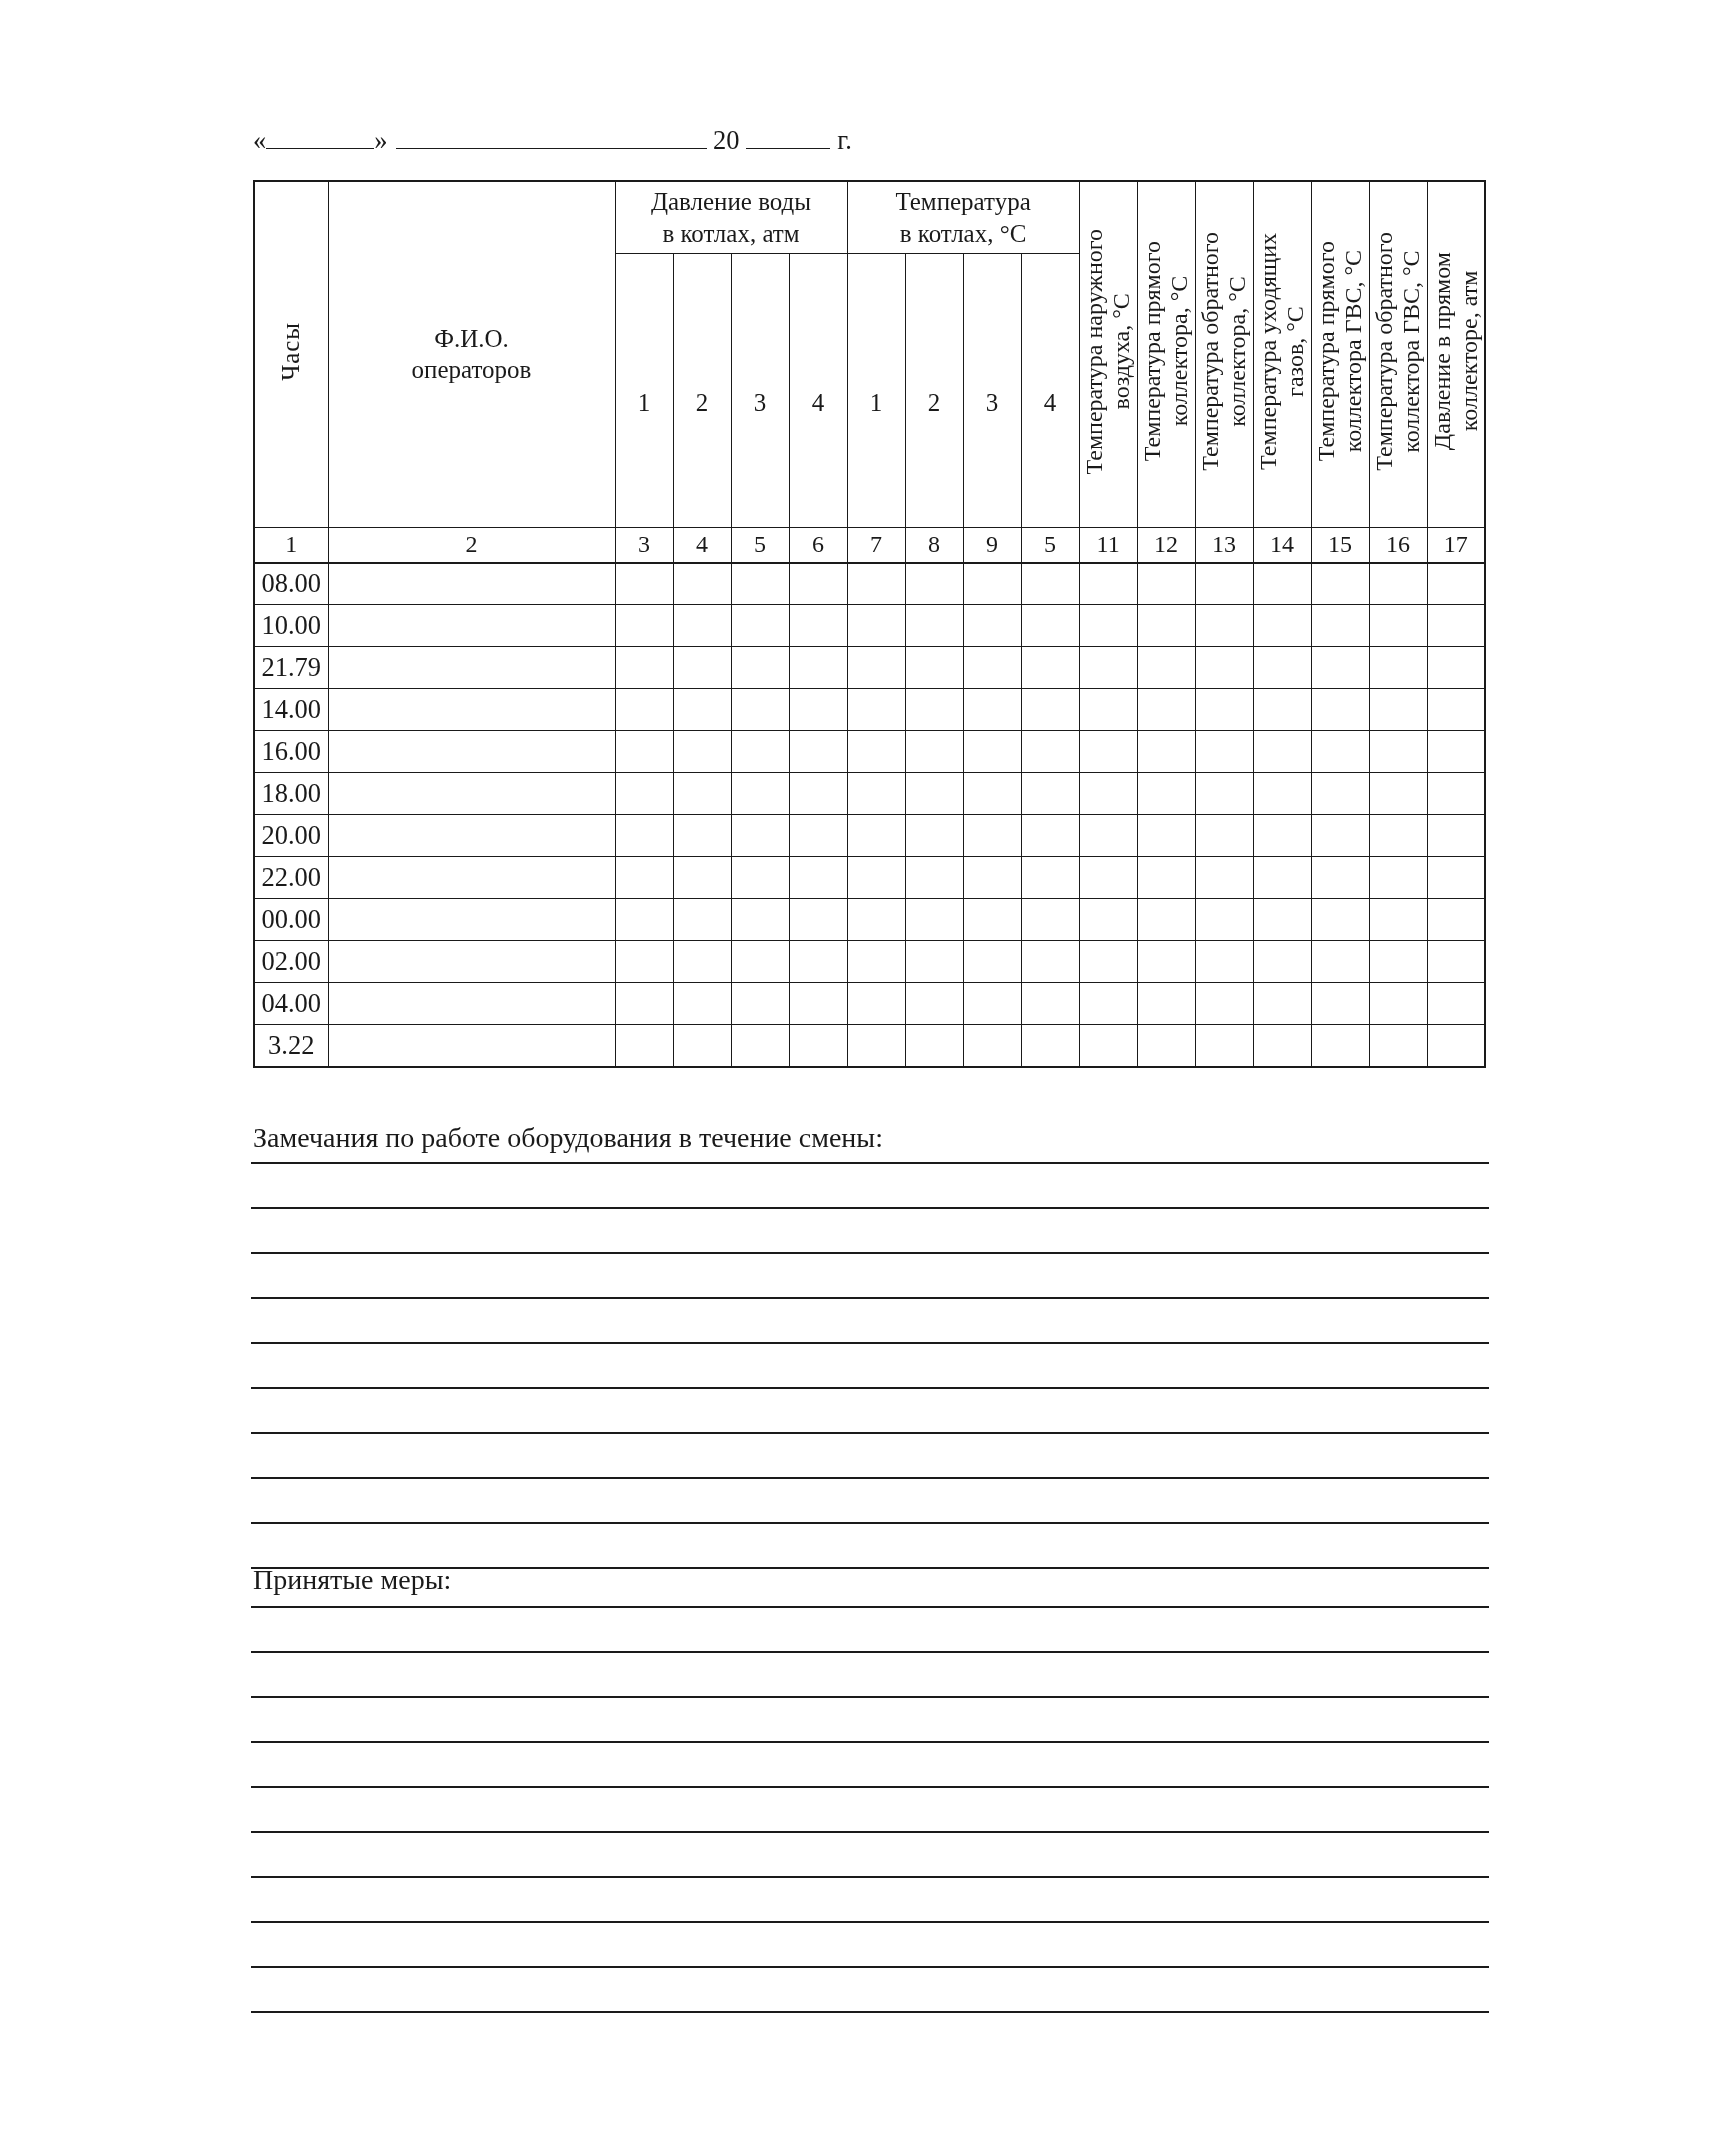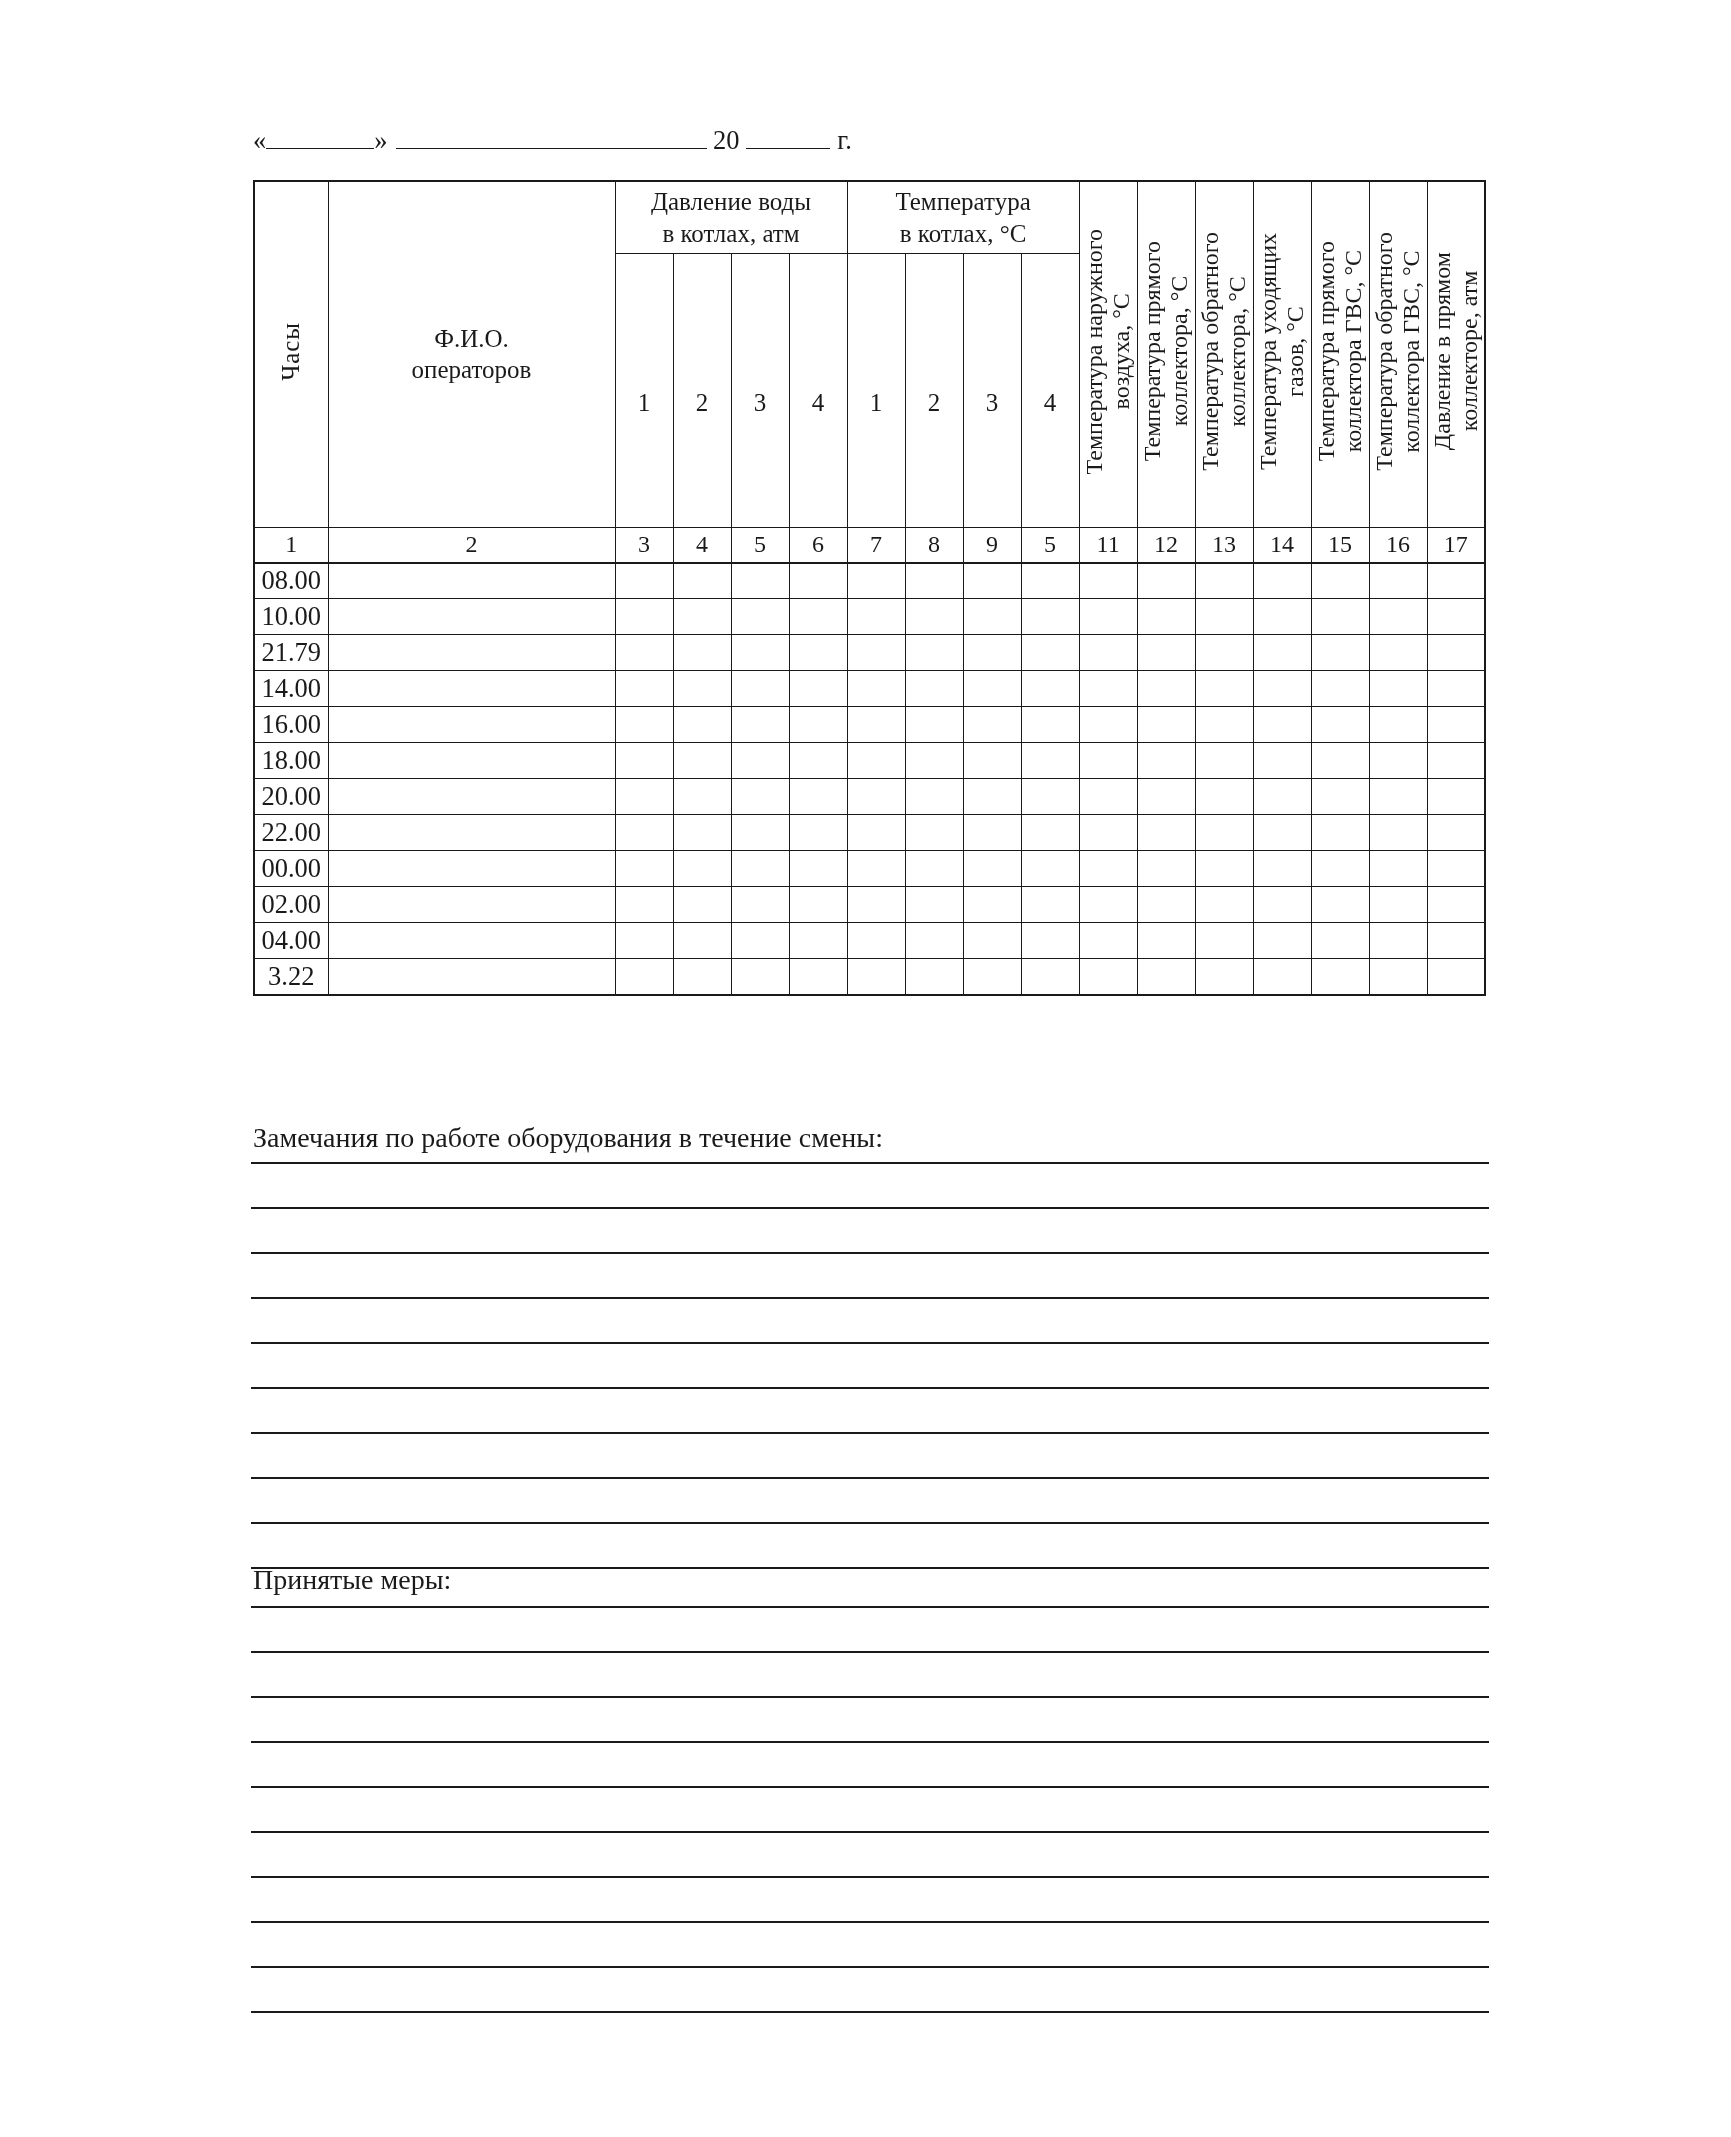--- a/index.html
+++ b/index.html
@@ -37,21 +37,21 @@
     border:1.8px solid #1a1a1a;
     padding:0;margin:0;
     font-weight:normal;
     text-align:center;vertical-align:middle;
     overflow:hidden;
   }
   .r1 th{height:71px;font-size:25px;}
   .r2 th{height:247px;font-size:25px;padding-top:25.6px;}
   .r3 th{height:34px;font-size:24px;border-bottom:2.7px solid #1a1a1a;}
   .operators-cell{padding-bottom:50px;}
-  tbody tr{height:36px;}
+  tbody tr{height:42px;}
   tbody td.time{font-size:26.5px;}
   .pre{white-space:pre-line;line-height:1.25;display:inline-block;}
   .vcell{vertical-align:middle;text-align:center;}
   .vtext{
     display:inline-block;
     writing-mode:vertical-rl;
     transform:rotate(180deg);
     white-space:pre-line;
     font-size:24px;line-height:1.12;
     max-height:305px;

